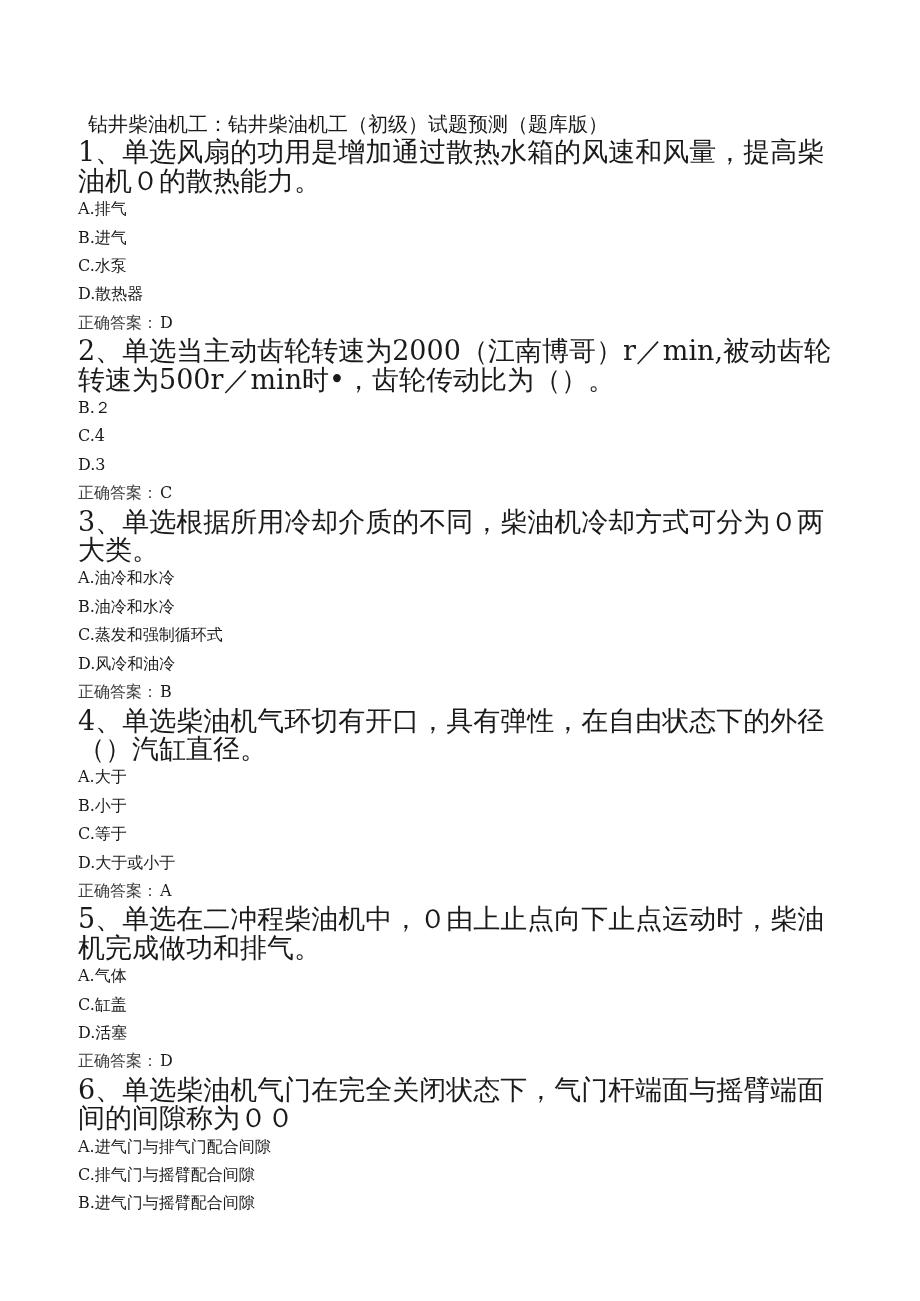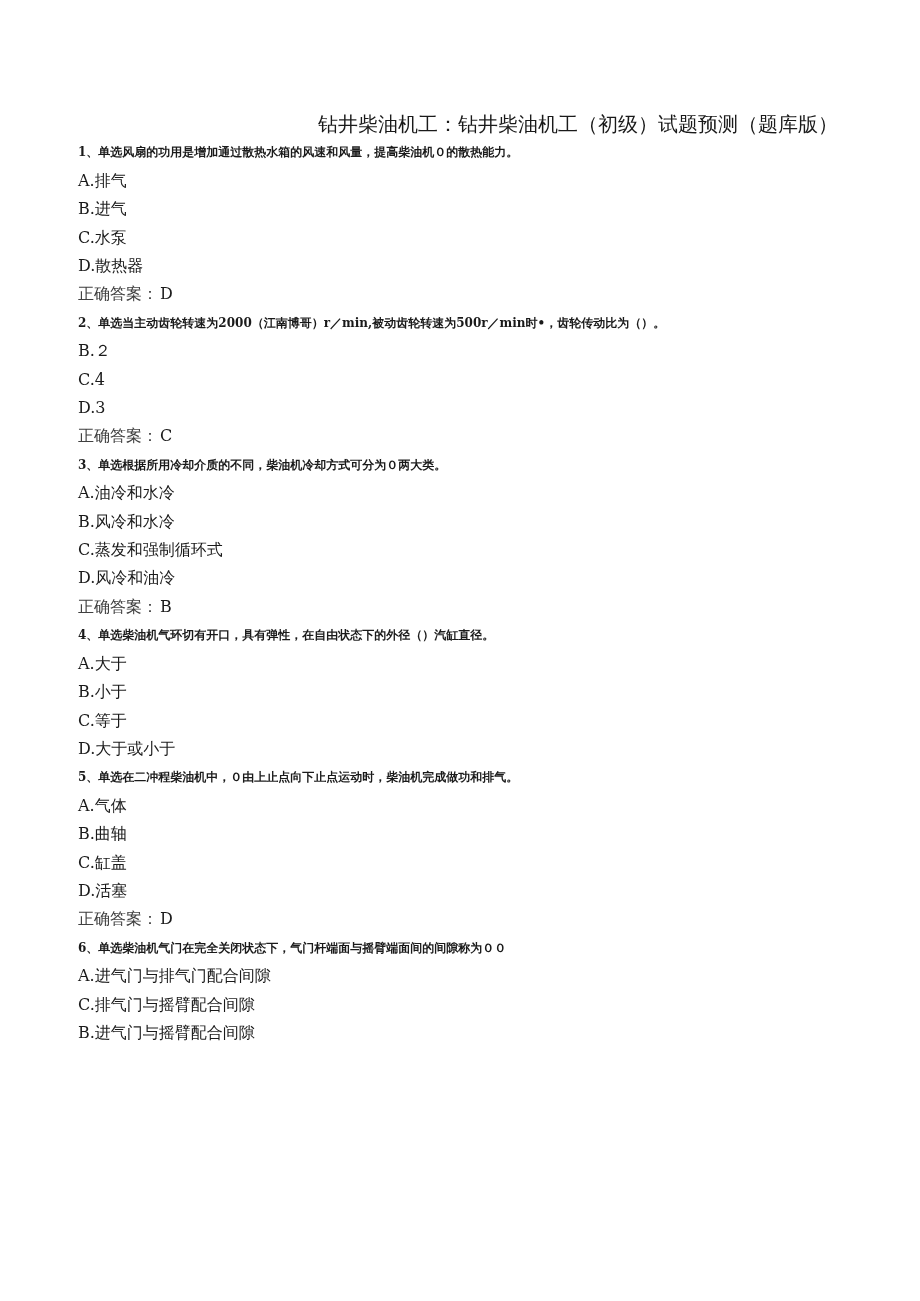--- a/index.html
+++ b/index.html
@@ -15,38 +15,37 @@
     font-family: "DejaVu Serif", "Liberation Serif", serif;
     color: #1a1a1a;
   }
   .page {
     position: absolute;
     left: 78px;
     top: 110px;
     width: 760px;
   }
   .title {
-    text-align: right;
+    text-align: left;
     font-size: 20px;
     line-height: 28.4px;
     height: 28.4px;
     padding-left: 10px;
     white-space: nowrap;
   }
   .line {
     font-size: 16px;
     line-height: 28.4px;
     white-space: nowrap;
   }
   .stem {
-    font-size: 12px;
+    font-size: 27px;
     line-height: 28.4px;
     white-space: normal;
     word-break: break-all;
-    font-weight: bold;
   }
   .answer-label {
     color: #404040;
   }
   .answer-value {
     color: #1a1a1a;
     margin-left: 2px;
   }
 </style>
 </head>
@@ -68,38 +67,38 @@
     <div class="stem">2、单选当主动齿轮转速为2000（江南博哥）r／min,被动齿轮转速为500r／min时•，齿轮传动比为（）。</div>
     <div class="line">B.２</div>
     <div class="line">C.4</div>
     <div class="line">D.3</div>
     <div class="line"><span class="answer-label">正确答案：</span><span class="answer-value">C</span></div>
   </div>
 
   <div class="question">
     <div class="stem">3、单选根据所用冷却介质的不同，柴油机冷却方式可分为０两大类。</div>
     <div class="line">A.油冷和水冷</div>
-    <div class="line">B.风冷和水冷</div>
+    <div class="line">B.油冷和水冷</div>
     <div class="line">C.蒸发和强制循环式</div>
     <div class="line">D.风冷和油冷</div>
     <div class="line"><span class="answer-label">正确答案：</span><span class="answer-value">B</span></div>
   </div>
 
   <div class="question">
     <div class="stem">4、单选柴油机气环切有开口，具有弹性，在自由状态下的外径（）汽缸直径。</div>
     <div class="line">A.大于</div>
     <div class="line">B.小于</div>
     <div class="line">C.等于</div>
     <div class="line">D.大于或小于</div>
+    <div class="line"><span class="answer-label">正确答案：</span><span class="answer-value">A</span></div>
   </div>
 
   <div class="question">
     <div class="stem">5、单选在二冲程柴油机中，０由上止点向下止点运动时，柴油机完成做功和排气。</div>
     <div class="line">A.气体</div>
-    <div class="line">B.曲轴</div>
     <div class="line">C.缸盖</div>
     <div class="line">D.活塞</div>
     <div class="line"><span class="answer-label">正确答案：</span><span class="answer-value">D</span></div>
   </div>
 
   <div class="question">
     <div class="stem">6、单选柴油机气门在完全关闭状态下，气门杆端面与摇臂端面间的间隙称为００</div>
     <div class="line">A.进气门与排气门配合间隙</div>
     <div class="line">C.排气门与摇臂配合间隙</div>
     <div class="line">B.进气门与摇臂配合间隙</div>

